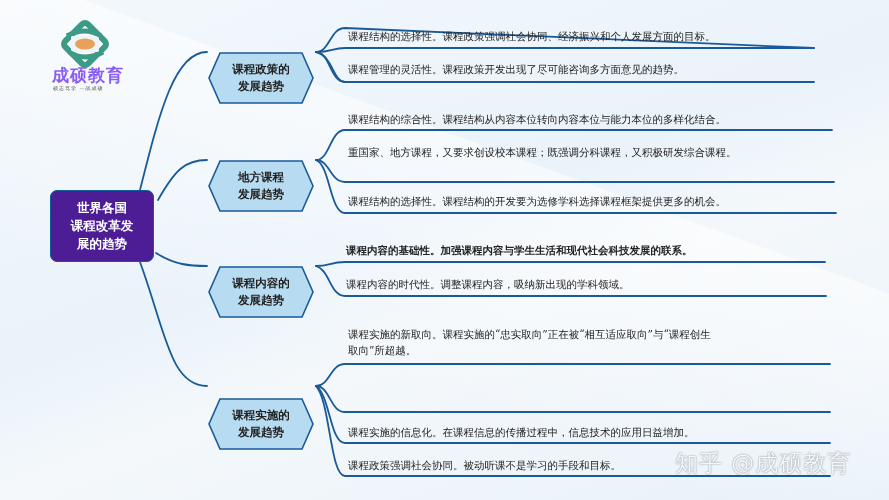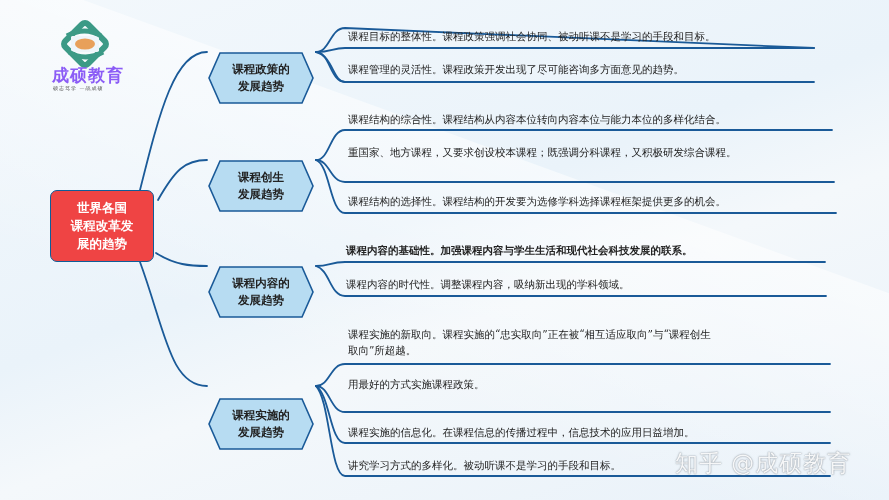--- a/index.html
+++ b/index.html
@@ -18,21 +18,21 @@
   .logo { position: absolute; left: 45px; top: 14px; width: 80px; height: 80px; }
   .logo-text {
     position: absolute; left: 52px; top: 64px; font-size: 17px; font-weight: bold;
     color: #8b5cf6; letter-spacing: 1px;
   }
   .logo-sub {
     position: absolute; left: 53px; top: 85px; font-size: 5px; color: #555; letter-spacing: 1px;
   }
   .center {
     position: absolute; left: 50px; top: 190px; width: 104px; height: 72px;
-    background: #ef4444; border: 1.5px solid #0f5d98; border-radius: 7px;
+    background: #4c1d95; border: 1.5px solid #0f5d98; border-radius: 7px;
     color: #fff; font-size: 12.5px; font-weight: bold; line-height: 18px;
     display: flex; align-items: center; justify-content: center; text-align: center;
     padding: 0 8px; box-sizing: border-box;
   }
   .topic {
     position: absolute; width: 106px; height: 52px;
     display: flex; align-items: center; justify-content: center; text-align: center;
     font-size: 11.5px; line-height: 17px; color: #222; font-weight: bold; margin-top: 26px;
   }
   .topic svg { position: absolute; left: 0; top: 0; }
@@ -110,21 +110,21 @@
       <div>课程政策的</div>
       <div>发展趋势</div>
     </span>
 </div>
 
 <div class="topic" style="left:208px; top:134px;">
   <svg width="106" height="52">
       <polygon points="12,1 94,1 105,26 94,51 12,51 1,26" fill="#b7dcf2" stroke="#1a5a98" stroke-width="1.6"></polygon>
     </svg>
   <span>
-      <div>课程创生</div>
+      <div>地方课程</div>
       <div>发展趋势</div>
     </span>
 </div>
 
 <div class="topic" style="left:208px; top:240px;">
   <svg width="106" height="52">
       <polygon points="12,1 94,1 105,26 94,51 12,51 1,26" fill="#b7dcf2" stroke="#1a5a98" stroke-width="1.6"></polygon>
     </svg>
   <span>
       <div>课程内容的</div>
@@ -136,21 +136,21 @@
   <svg width="106" height="52">
       <polygon points="12,1 94,1 105,26 94,51 12,51 1,26" fill="#b7dcf2" stroke="#1a5a98" stroke-width="1.6"></polygon>
     </svg>
   <span>
       <div>课程实施的</div>
       <div>发展趋势</div>
     </span>
 </div>
 
 <div class="item" style="left:348px; top:28px;">
-  <div>课程目标的整体性。课程政策强调社会协同、被动听课不是学习的手段和目标。</div>
+  <div>课程结构的选择性。课程政策强调社会协同、经济振兴和个人发展方面的目标。</div>
 </div>
 <div class="item" style="left:348px; top:61px;">
   <div>课程管理的灵活性。课程政策开发出现了尽可能咨询多方面意见的趋势。</div>
 </div>
 
 <div class="item" style="left:348px; top:111px;">
   <div>课程结构的综合性。课程结构从内容本位转向内容本位与能力本位的多样化结合。</div>
 </div>
 <div class="item" style="left:348px; top:144px;">
   <div>重国家、地方课程，又要求创设校本课程；既强调分科课程，又积极研发综合课程。</div>
@@ -164,22 +164,21 @@
 </div>
 <div class="item" style="left:346px; top:276px;">
   <div>课程内容的时代性。调整课程内容，吸纳新出现的学科领域。</div>
 </div>
 
 <div class="item" style="left:348px; top:326px;">
   <div>课程实施的新取向。课程实施的“忠实取向”正在被“相互适应取向”与“课程创生</div>
   <div>取向”所超越。</div>
 </div>
 <div class="item" style="left:348px; top:376px;">
-  <div>用最好的方式实施课程政策。</div>
 </div>
 <div class="item" style="left:348px; top:424px;">
   <div>课程实施的信息化。在课程信息的传播过程中，信息技术的应用日益增加。</div>
 </div>
 <div class="item" style="left:348px; top:457px;">
-  <div>讲究学习方式的多样化。被动听课不是学习的手段和目标。</div>
+  <div>课程政策强调社会协同。被动听课不是学习的手段和目标。</div>
 </div>
 
 <div class="watermark">知乎 @成硕教育</div>
 
 </body></html>

